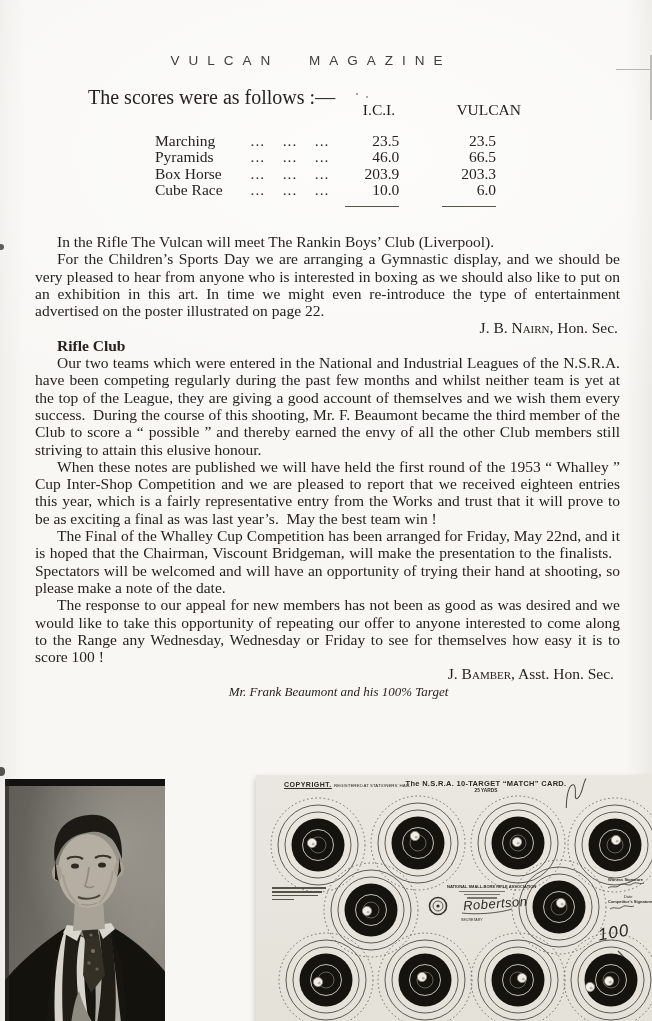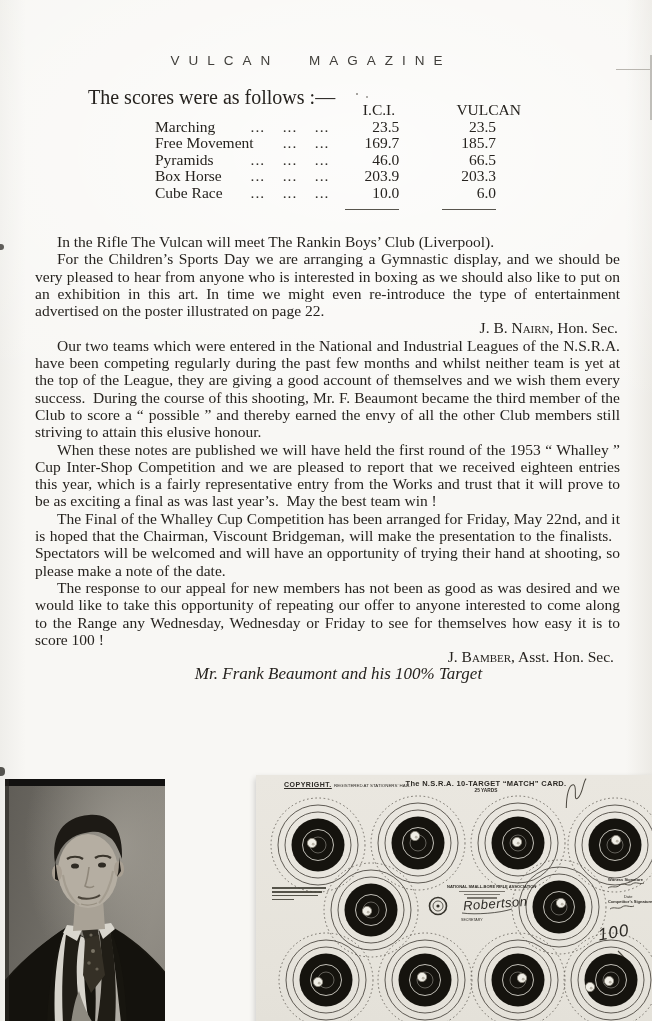--- a/index.html
+++ b/index.html
@@ -24,35 +24,35 @@
   }
   
   .scores-intro{position:absolute;top:86px;left:88px;font-size:20px;}
   .score-table{position:absolute;top:102px;left:155px;width:345px;font-size:15.5px;line-height:16.6px;}
   .srow{display:flex;}
   .scell-label{width:175px;display:flex;}
   .scell-dots{margin-left:auto;letter-spacing:1px;color:#33302b;}
   .scell-ici{width:70px;text-align:right;}
   .scell-gap{width:12px;}
   .scell-vul{width:85px;text-align:right;padding-right:4px;}
-  .shead{margin-bottom:0;}
+  .shead{margin-bottom:14px;}
   .shead .scell-ici{text-align:center;position:relative;left:14px;}
   .shead .scell-vul{text-align:right;position:relative;left:24px;padding-right:0;}
   .total-rule-row{margin-top:7px;margin-bottom:3px;}
   .total-rule{display:inline-block;width:54px;height:1px;background:#57544d;}
   .scell-ici .total-rule,.scell-vul .total-rule{float:right;}
   
   .article{position:absolute;top:233px;left:35px;width:585px;
     font-size:15.5px;line-height:17.3px;text-align:justify;}
   .article p{margin:0;text-indent:22px;}
   .signoff{text-align:right;text-indent:0;margin-top:-17.3px;padding-right:2px;font-family:Liberation Serif, serif;}
   .signoff2{text-align:right;text-indent:0;margin-top:1px;padding-right:6px;}
   .smallcaps{font-variant:small-caps;}
   .section-heading{margin:4px 0 2px -1px;font-weight:bold;font-size:15.5px;text-indent:0;}
-  .caption{margin-top:3px;text-align:center;font-style:italic;font-size:17px;text-indent:0;}
+  .caption{margin-top:3px;text-align:center;font-style:italic;font-size:13px;text-indent:0;}
   
   .portrait{position:absolute;left:5px;top:779px;width:160px;height:242px;}
   
   .target-card{
     position:absolute;left:256px;top:775px;width:404px;height:308px;
     background:linear-gradient(180deg,#eae7e0 0%,#e6e3db 60%,#e2dfd7 100%);
     box-shadow:-4px 0 6px -3px rgba(0,0,0,.18);
   }
   .target-card .overlay{position:absolute;color:#2d2a25;font-family:"Liberation Sans", sans-serif;}
   .tc-copyright{top:6px;left:28px;font-size:7px;font-weight:bold;text-decoration:underline;letter-spacing:.5px;}
@@ -106,29 +106,20 @@
       <div class="scell-label">
           <span>Marching</span>
           <span class="scell-dots">...  ...  ...</span>
         </div>
       <div class="scell-ici">23.5</div>
       <div class="scell-gap"></div>
       <div class="scell-vul">23.5</div>
     </div>
     <div class="srow">
       <div class="scell-label">
-          <span>Free Movement</span>
-          <span class="scell-dots">...  ...</span>
-        </div>
-      <div class="scell-ici">169.7</div>
-      <div class="scell-gap"></div>
-      <div class="scell-vul">185.7</div>
-    </div>
-    <div class="srow">
-      <div class="scell-label">
           <span>Pyramids</span>
           <span class="scell-dots">...  ...  ...</span>
         </div>
       <div class="scell-ici">46.0</div>
       <div class="scell-gap"></div>
       <div class="scell-vul">66.5</div>
     </div>
     <div class="srow">
       <div class="scell-label">
           <span>Box Horse</span>
@@ -157,20 +148,21 @@
       <div class="scell-vul">
           <span class="total-rule"></span>
         </div>
     </div>
   </div>
 
   <div class="article">
     <p>In the Rifle The Vulcan will meet The Rankin Boys’ Club (Liverpool).</p>
     <p>For the Children’s Sports Day we are arranging a Gymnastic display, and we should be very pleased to hear from anyone who is interested in boxing as we should also like to put on an exhibition in this art. In time we might even re-introduce the type of entertainment advertised on the poster illustrated on page 22.</p>
     <p class="signoff"><span class="smallcaps">J. B. Nairn,</span><span> Hon. Sec.</span></p>
+    <p class="section-heading">Rifle Club</p>
     <p>Our two teams which were entered in the National and Industrial Leagues of the N.S.R.A. have been competing regularly during the past few months and whilst neither team is yet at the top of the League, they are giving a good account of themselves and we wish them every success. During the course of this shooting, Mr. F. Beaumont became the third member of the Club to score a “ possible ” and thereby earned the envy of all the other Club members still striving to attain this elusive honour.</p>
     <p>When these notes are published we will have held the first round of the 1953 “ Whalley ” Cup Inter-Shop Competition and we are pleased to report that we received eighteen entries this year, which is a fairly representative entry from the Works and trust that it will prove to be as exciting a final as was last year’s. May the best team win !</p>
     <p>The Final of the Whalley Cup Competition has been arranged for Friday, May 22nd, and it is hoped that the Chairman, Viscount Bridgeman, will make the presentation to the finalists. Spectators will be welcomed and will have an opportunity of trying their hand at shooting, so please make a note of the date.</p>
     <p>The response to our appeal for new members has not been as good as was desired and we would like to take this opportunity of repeating our offer to anyone interested to come along to the Range any Wednesday, Wednesday or Friday to see for themselves how easy it is to score 100 !</p>
     <p class="signoff2"><span class="smallcaps">J. Bamber,</span><span> Asst. Hon. Sec.</span></p>
     <p class="caption">Mr. Frank Beaumont and his 100% Target</p>
   </div>
 
   <div class="portrait">
     <svg width="160" height="242" viewBox="0 0 160 242">

